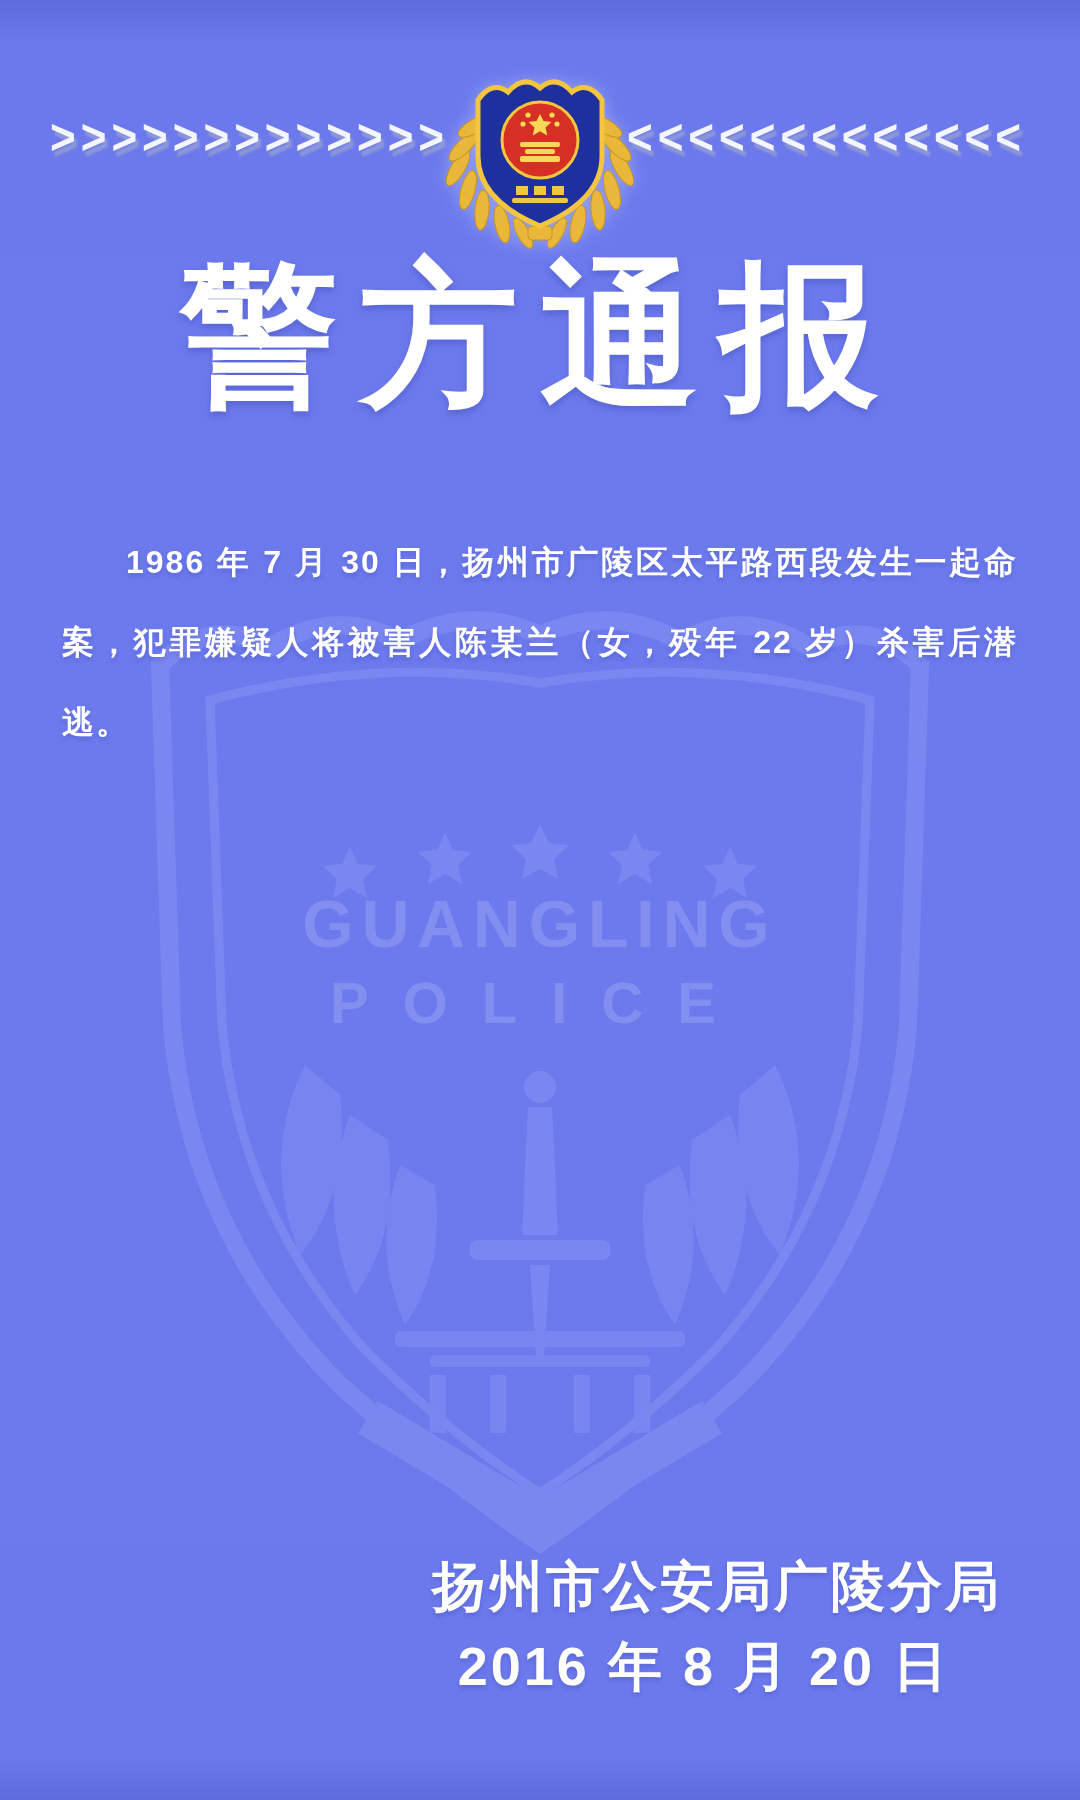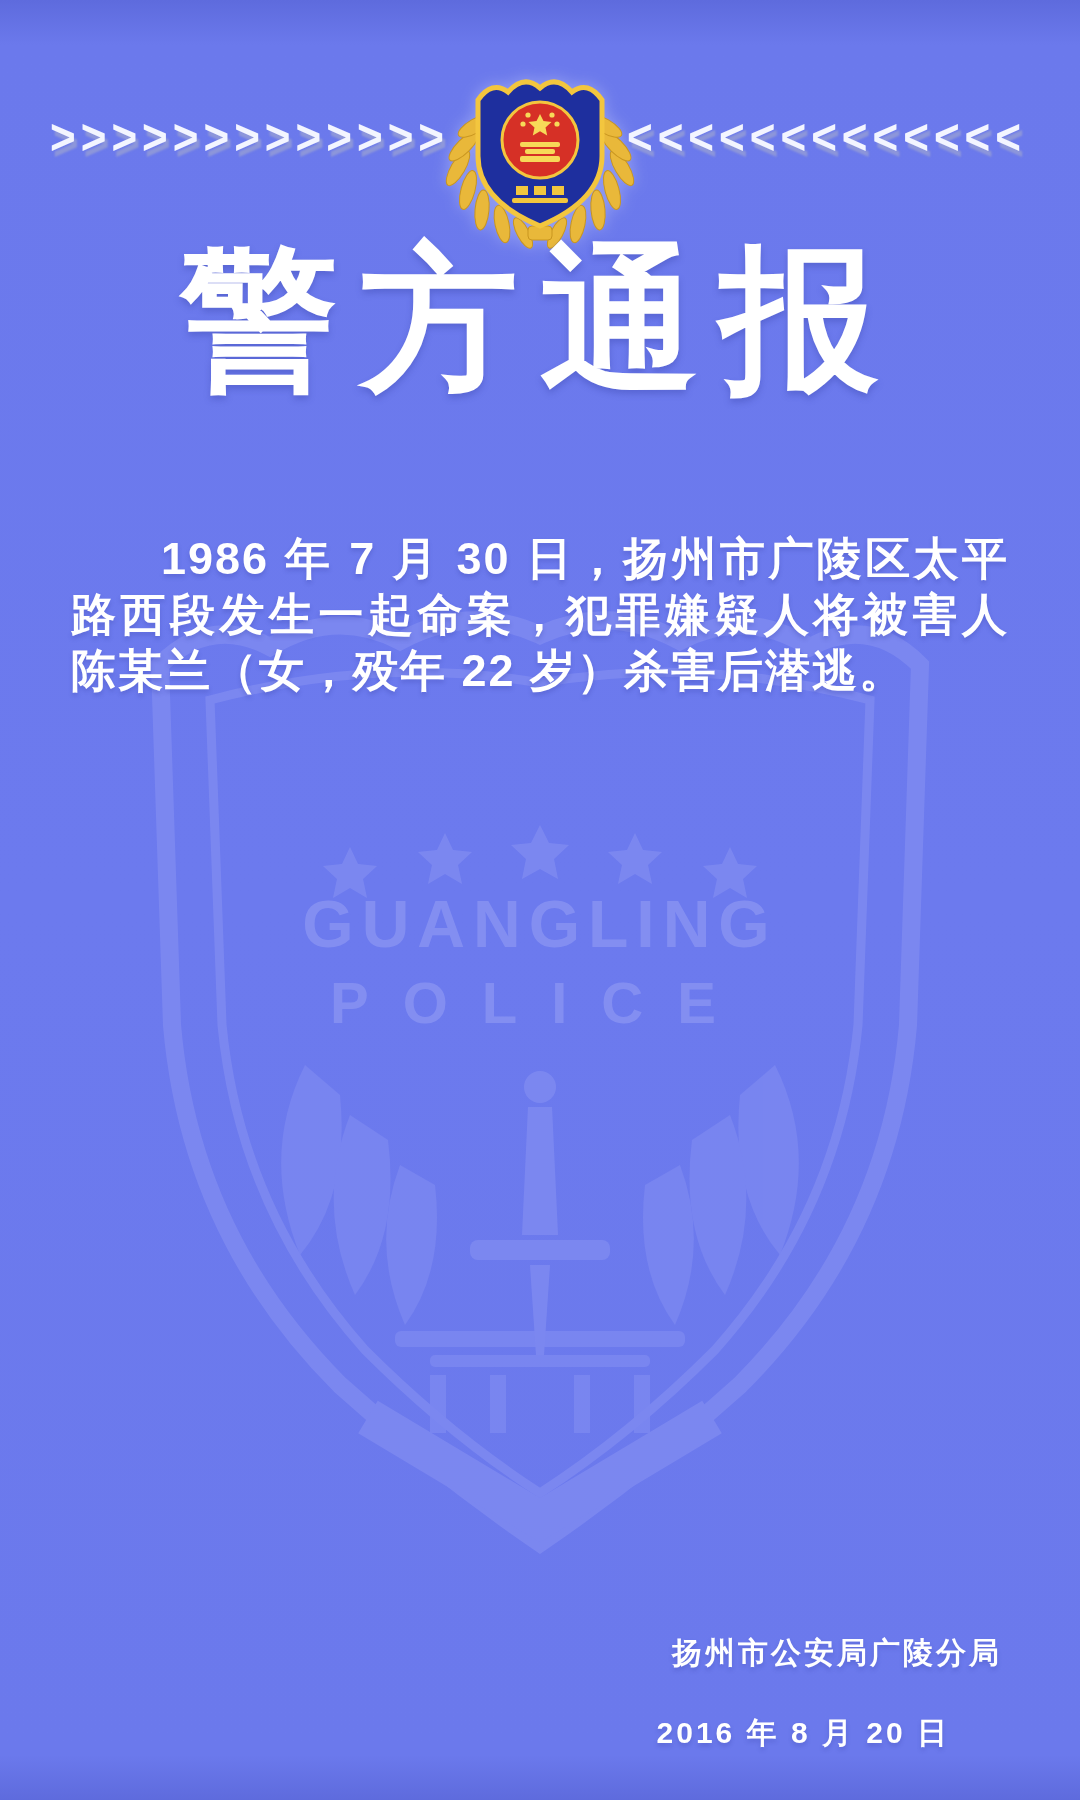--- a/index.html
+++ b/index.html
@@ -44,21 +44,21 @@
   .emblem {
     position: absolute;
     left: 420px; top: 58px;
     width: 240px; height: 192px;
     filter: drop-shadow(0 0 8px rgba(230,236,255,0.35));
   }
 
   
   .title {
     position: absolute;
-    top: 228px; left: 0;
+    top: 244px; left: 0;
     width: 1080px;
     margin: 0;
     text-align: center;
     color: #ffffff;
     font-family: "Liberation Serif", serif;
     font-weight: 700;
     font-size: 158px;
     line-height: 186px;
     letter-spacing: 22px;
     text-shadow: 0 4px 6px rgba(55,65,165,0.35);
@@ -66,38 +66,38 @@
   }
 
   
   .content {
     position: absolute;
     left: 62px; top: 522px;
     width: 956px;
     color: #ffffff;
   }
   .content p {
-    margin: 9px;
-    font-size: 45px;
-    line-height: 56px;
+    margin: 0;
+    font-size: 32px;
+    line-height: 80px;
     font-weight: 700;
     letter-spacing: 2px;
     text-align: justify;
     text-indent: 2em;
     text-shadow: 0 3px 4px rgba(55,65,165,0.30);
   }
 
   
   .signature {
     position: absolute;
-    right: 78px; top: 1613px;
+    right: 78px; top: 1546px;
     text-align: right;
     color: #ffffff;
     font-weight: 700;
-    font-size: 30px;
+    font-size: 54px;
     line-height: 80px;
     letter-spacing: 3px;
     text-shadow: 0 3px 4px rgba(55,65,165,0.30);
   }
   .signature .sig-date { padding-right: 52px; }
 </style>
 </head>
 <body>
 
 <div class="poster">

